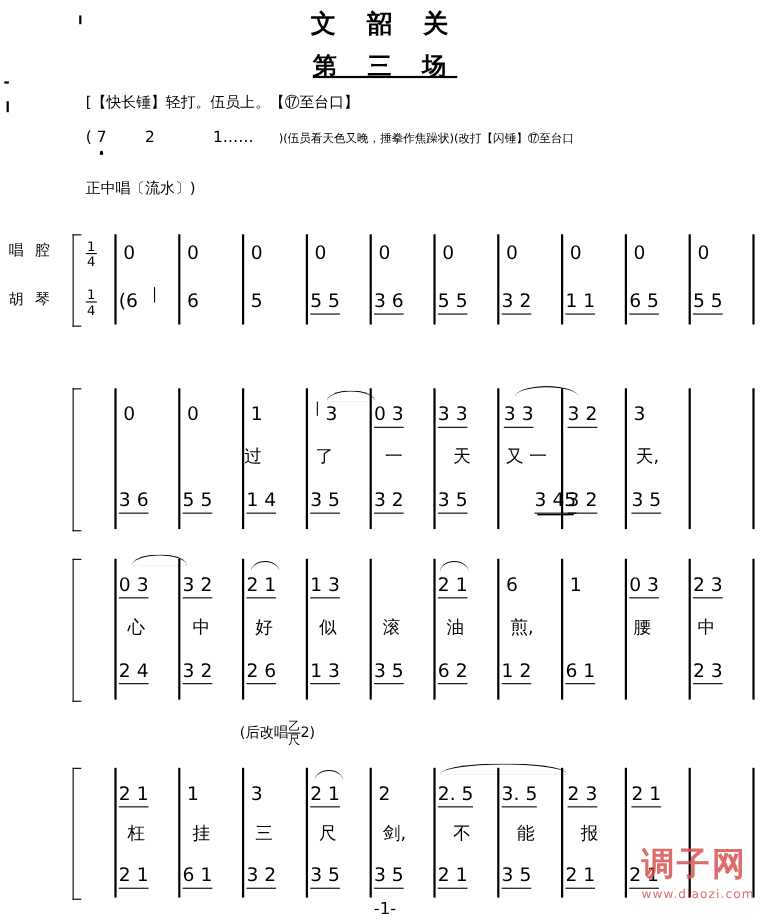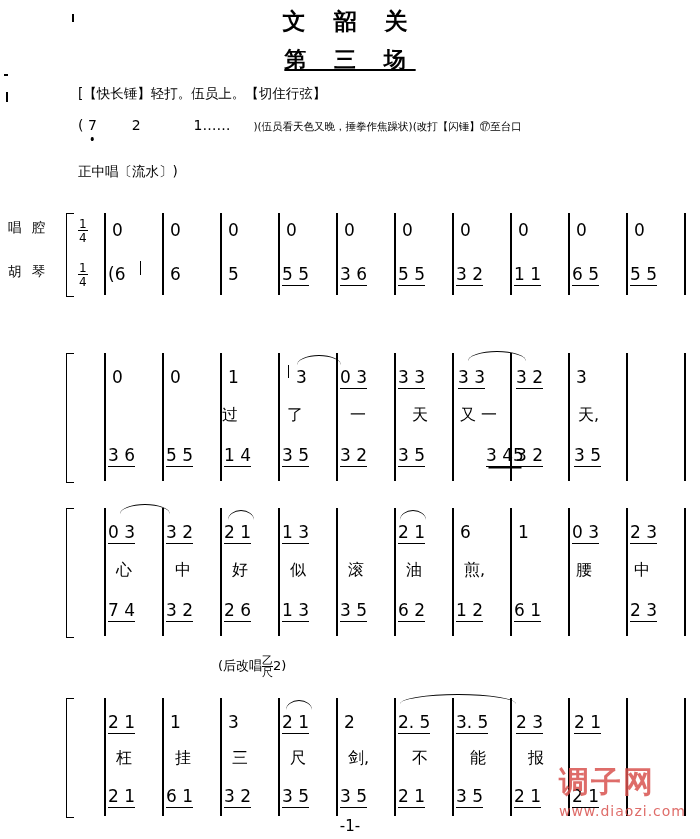--- a/index.html
+++ b/index.html
@@ -166,41 +166,41 @@
     color: #d9534f;
     opacity: 0.85;
   }
   .wm .big {
     font-size: 30px;
     font-family: "DejaVu Sans", sans-serif;
     letter-spacing: 2px;
     font-weight: 700;
   }
   .wm .small {
-    font-size: 14px;
+    font-size: 11px;
     font-family: "DejaVu Sans", sans-serif;
     letter-spacing: 1px;
   }
   .edgemark { position: absolute; background: #000; }
 </style>
 </head>
 <body>
 
 <div class="page">
 
   <div class="edgemark" style="left:72px;top:14px;width:2px;height:8px;"></div>
   <div class="edgemark" style="left:4px;top:74px;width:4px;height:2px;"></div>
   <div class="edgemark" style="left:6px;top:92px;width:2px;height:10px;"></div>
 
   <div class="title-block">
     <div class="title-main">文 韶 关</div>
     <div class="title-sub">第 三 场</div>
   </div>
 
-  <div class="prose line1">[【快长锤】轻打。伍员上。【切住行弦】</div>
+  <div class="prose line1">[【快长锤】轻打。伍员上。【⑰至台口】</div>
 
   <div class="prose line2">
     <span>(</span>
     <span class="num7 dot-under">7</span>
     <span style="display:inline-block;width:26px;"></span>
     <span>2</span>
     <span style="display:inline-block;width:44px;"></span>
     <span>1……</span>
     <span style="display:inline-block;width:14px;"></span>
     <span class="small">)(伍员看天色又晚，捶拳作焦躁状)(改打【闪锤】⑰至台口</span>
@@ -339,21 +339,21 @@
     <div class="lyric" style="left:116px;top:60px;">心</div>
     <div class="lyric" style="left:175px;top:60px;">中</div>
     <div class="lyric" style="left:232px;top:60px;">好</div>
     <div class="lyric" style="left:290px;top:60px;">似</div>
     <div class="lyric" style="left:348px;top:60px;">滚</div>
     <div class="lyric" style="left:406px;top:60px;">油</div>
     <div class="lyric" style="left:464px;top:60px;">煎,</div>
     <div class="lyric" style="left:576px;top:60px;">腰</div>
     <div class="lyric" style="left:634px;top:60px;">中</div>
 
-    <div class="note u1" style="left:108px;top:100px;">7 4</div>
+    <div class="note u1" style="left:108px;top:100px;">2 4</div>
     <div class="note u1" style="left:166px;top:100px;">3 2</div>
     <div class="note u1" style="left:224px;top:100px;">2 6</div>
     <div class="note u1" style="left:282px;top:100px;">1 3</div>
     <div class="note u1" style="left:340px;top:100px;">3 5</div>
     <div class="note u1" style="left:398px;top:100px;">6 2</div>
     <div class="note u1" style="left:456px;top:100px;">1 2</div>
     <div class="note u1" style="left:514px;top:100px;">6 1</div>
     <div class="note u1" style="left:630px;top:100px;">2 3</div>
   </div>
 

